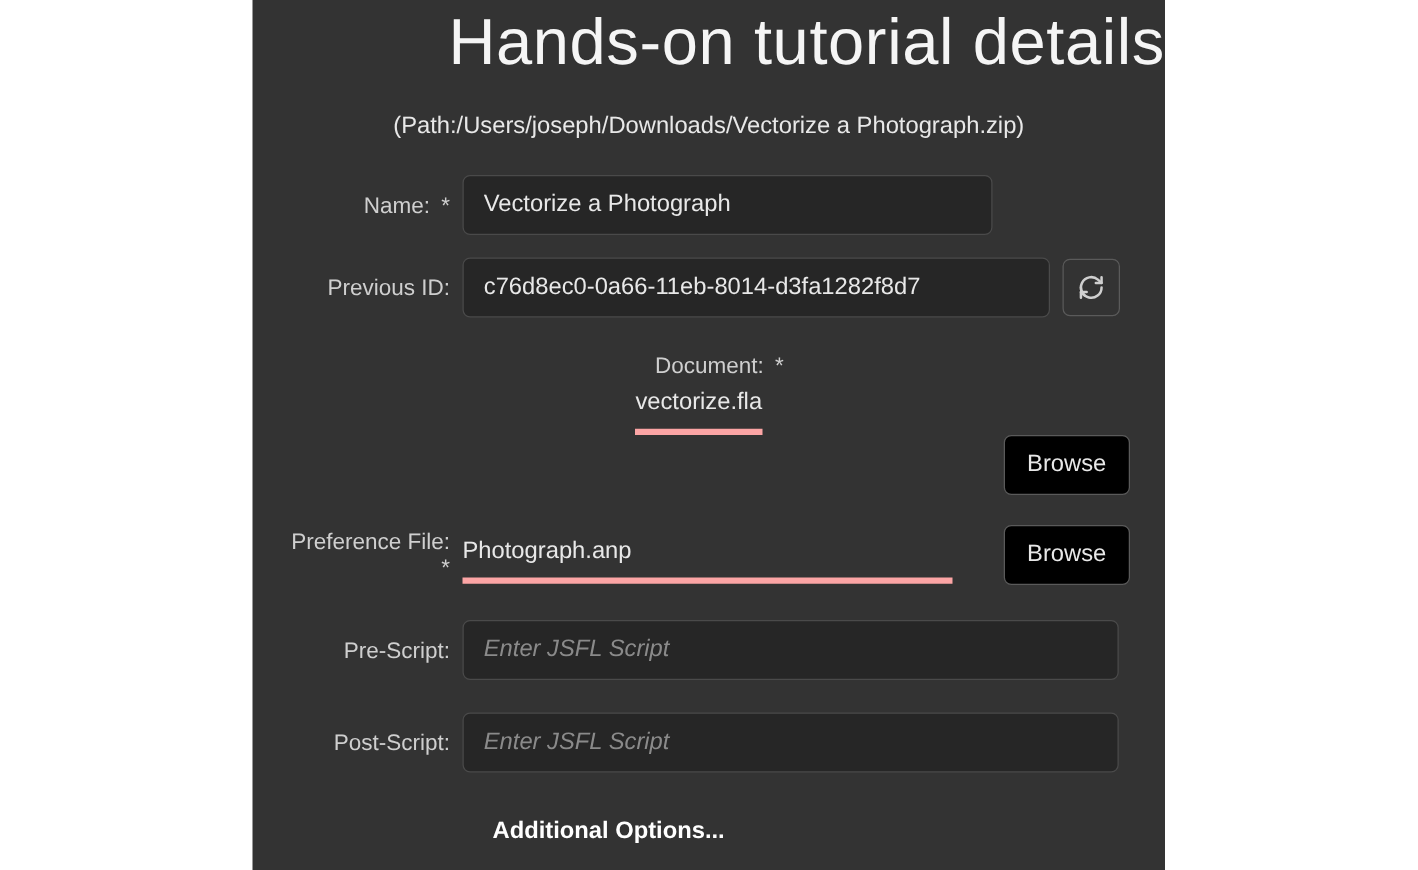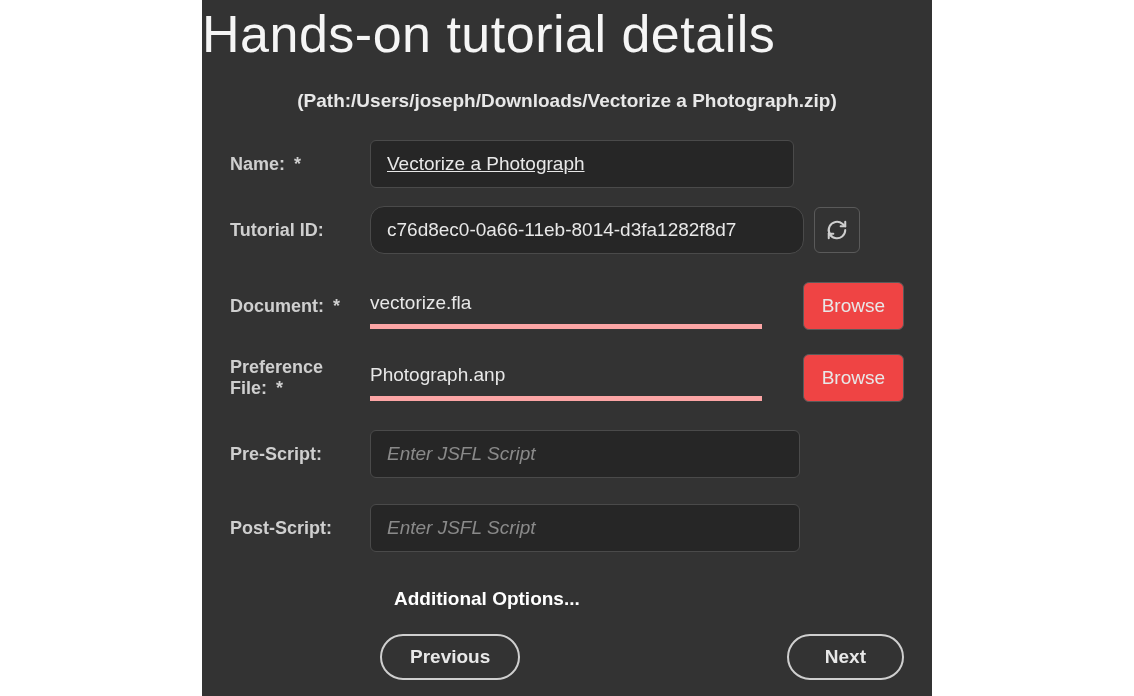--- a/index.html
+++ b/index.html
@@ -15,49 +15,49 @@
     width: 730px;
     height: 696px;
     background: #333333;
     color: #e8e8e8;
     padding-top: 0;
     position: relative;
   }
   .title {
     font-size: 52px;
     font-weight: 300;
-    text-align: left;
+    text-align: right;
     color: #f5f5f5;
     margin-top: 4px;
     letter-spacing: 0.5px;
   }
   .path {
     font-size: 19px;
-    font-weight: 700;
+    font-weight: 400;
     text-align: center;
     color: #e8e8e8;
     margin-top: 26px;
   }
   .form {
     margin-top: 28px;
     padding: 0 28px;
   }
   .row {
     display: flex;
     align-items: center;
     margin-bottom: 18px;
   }
   .label {
     width: 140px;
-    text-align: left;
+    text-align: right;
     font-size: 18px;
     color: #cfcfcf;
     padding-right: 10px;
     flex-shrink: 0;
-    font-weight: 700;
+    font-weight: 400;
   }
   .req {
     margin-left: 4px;
     color: #cfcfcf;
   }
   .input-box {
     background: #262626;
     border: 1px solid #4a4a4a;
     border-radius: 6px;
     color: #e8e8e8;
@@ -66,24 +66,24 @@
     outline: none;
     font-family: inherit;
   }
   .input-box::placeholder {
     color: #8a8a8a;
     font-style: italic;
   }
   .input-box:disabled, .input-box[readonly] {
     color: #e8e8e8;
   }
-  .name-input { width: 424px; text-decoration: underline; }
-  .id-input { width: 434px; border-radius: 14px; }
+  .name-input { width: 424px; }
+  .id-input { width: 470px; }
   .version-input { width: 205px; }
-  .script-input { width: 430px; }
+  .script-input { width: 525px; }
 
   .refresh-btn {
     width: 46px;
     height: 46px;
     margin-left: 10px;
     background: #333;
     border: 1px solid #5a5a5a;
     border-radius: 6px;
     display: flex;
     align-items: center;
@@ -96,31 +96,31 @@
     flex: 1;
     margin-right: 16px;
     border-bottom: 5px solid #fca5a5;
     padding: 8px 0 10px 0;
     font-size: 19px;
     color: #e8e8e8;
     min-height: 40px;
     max-width: 392px;
   }
   .browse-btn {
-    background: #ef4444;
+    background: #000000;
     border: 1px solid #5a5a5a;
     border-radius: 6px;
     color: #e8e8e8;
     font-size: 19px;
     padding: 12px 18px;
     cursor: pointer;
     font-family: inherit;
     margin-left: auto;
   }
-  .row-doc { margin-top: 28px; margin-bottom: 24px; }
+  .row-doc { margin-top: 28px; margin-bottom: 24px; flex-direction: column; }
   .row-pref { margin-bottom: 28px; }
   .row-script { margin-bottom: 26px; }
 
   .additional {
     margin-left: 164px;
     font-size: 19px;
     font-weight: 700;
     color: #ffffff;
     margin-top: 10px;
     cursor: pointer;
@@ -160,21 +160,21 @@
     <div class="row">
       <div class="label">
         <span>Name:</span>
         <span class="req">*</span>
       </div>
       <input class="input-box name-input" type="text" value="Vectorize a Photograph" style="">
     </div>
 
     
     <div class="row">
-      <div class="label">Tutorial ID:</div>
+      <div class="label">Previous ID:</div>
       <input class="input-box id-input" type="text" value="c76d8ec0-0a66-11eb-8014-d3fa1282f8d7" style="">
       <div class="refresh-btn">
         <svg viewBox="0 0 24 24" fill="none" stroke-width="2.2" stroke-linecap="round" stroke-linejoin="round">
           <path d="M21 12a9 9 0 1 1-3.2-6.9L21 8"></path>
           <polyline points="21 3 21 8 16 8"></polyline>
           <path d="M3 12a9 9 0 0 0 14.2 6.9L3 16" opacity="0"></path>
           <path d="M3 12a9 9 0 0 0 3.2 6.9L3 16"></path>
           <polyline points="3 21 3 16 8 16"></polyline>
         </svg>
       </div>

